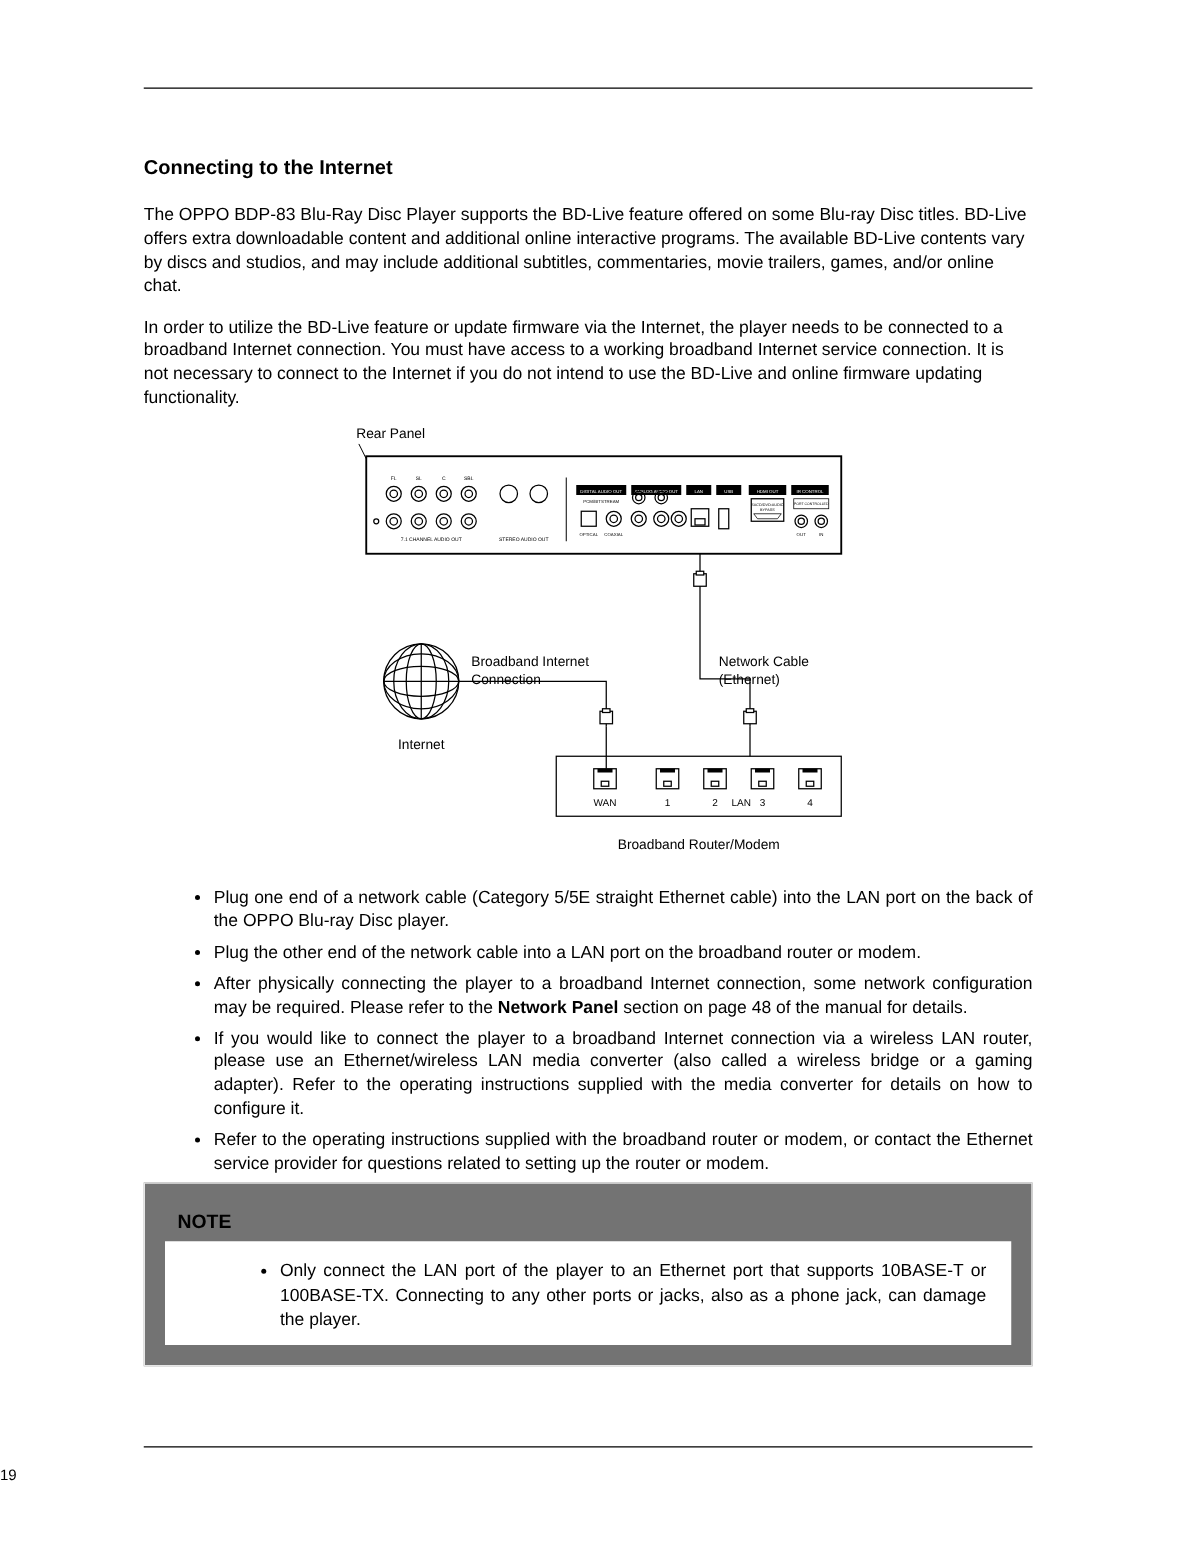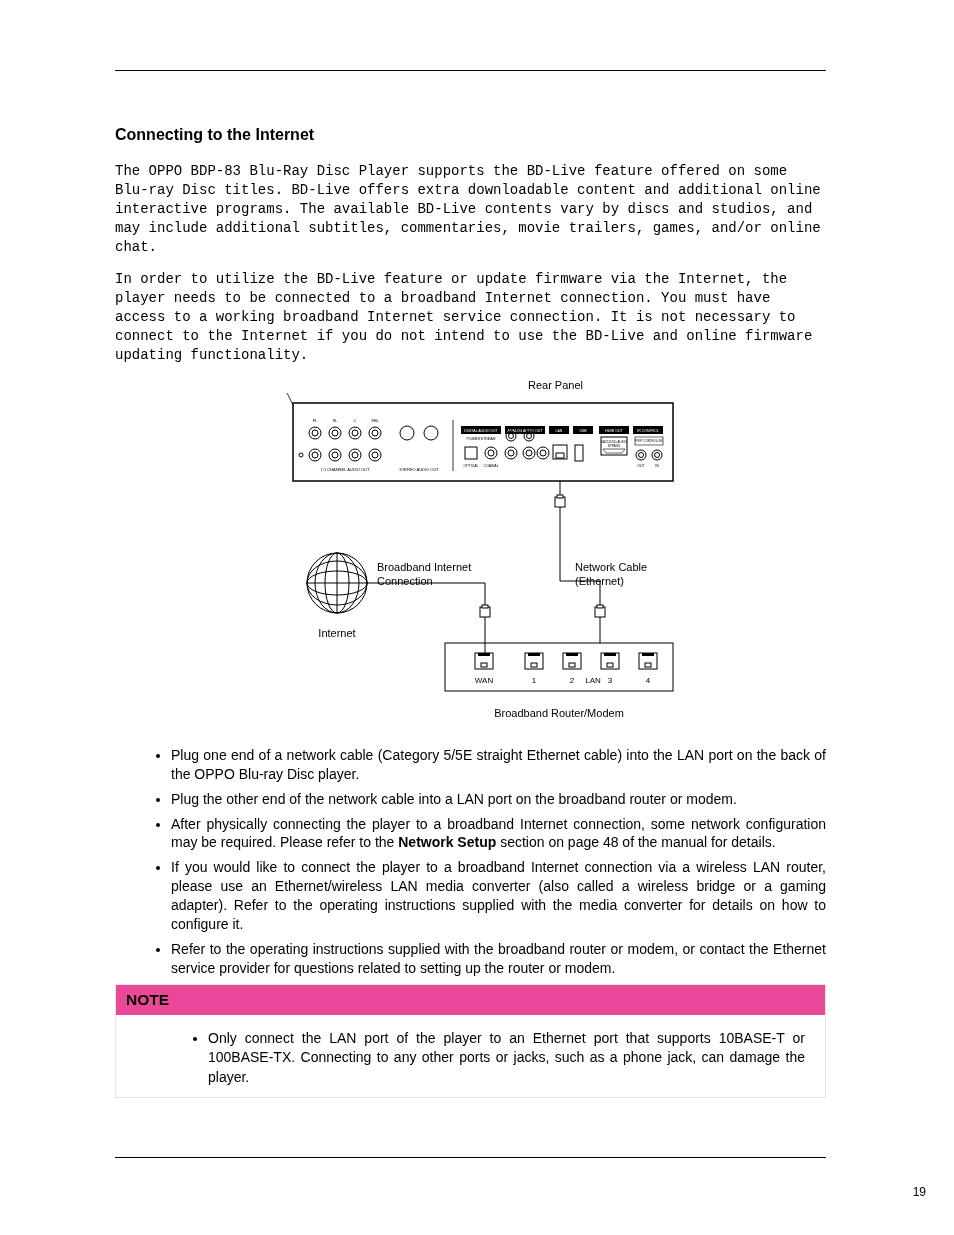--- a/index.html
+++ b/index.html
@@ -22,48 +22,46 @@
     margin: 0 0 55px 0;
   }
   .section-title {
     font-size: 16px;
     font-weight: bold;
     margin: 0 0 18px 0;
   }
   p.body {
     margin: 0 0 14px 0;
     line-height: 1.35;
-    font-family: Liberation Mono, monospace;
   }
   .diagram-wrap {
     margin: 6px 0 10px 0;
   }
   .diagram-caption {
     font-size: 11px;
     margin-left: 170px;
     margin-bottom: 2px;
-    text-align: center;
   }
   ul.steps {
     margin: 6px 0 5px 28px;
     padding: 0 0 0 28px;
   }
   ul.steps li {
     margin: 0 0 6px 0;
     line-height: 1.35;
     text-align: justify;
   }
   .ref-bold {
     font-weight: bold;
   }
   .note-box {
-    background: #ec4899;
+    background: #737373;
     border: 1px solid #e6e6e6;
     margin: 0 0 10px 0;
-    padding: 0;
+    padding: 16px;
   }
   .note-head {
     font-weight: bold;
     font-size: 15.5px;
     padding: 6px 10px 6px 10px;
   }
   .note-body {
     background: #fff;
     padding: 14px 20px 10px 20px;
   }
@@ -78,24 +76,24 @@
   .bottom-rule {
     border: none;
     border-top: 1px solid #000;
     position: absolute;
     left: 115px;
     right: 100px;
     bottom: 70px;
   }
   .page-num {
     position: absolute;
-    bottom: 36px;
+    bottom: 48px;
     left: 0;
     width: 100%;
-    text-align: right;
+    text-align: left;
     font-size: 12px;
   }
   
   svg text { font-family: Arial, Helvetica, sans-serif; }
 </style>
 </head>
 <body>
 
 <div class="page">
 
@@ -258,31 +256,31 @@
       <line x1="485" y1="250" x2="495" y2="260" stroke="#000" stroke-width="0"></line>
 
       <text x="444" y="324" font-size="11" text-anchor="middle"><tspan>Broadband Router/Modem</tspan></text>
     </svg>
   </div>
 
   <ul class="steps">
     <li>Plug one end of a network cable (Category 5/5E straight Ethernet cable) into the LAN port on the back of the OPPO Blu-ray Disc player.</li>
     <li>Plug the other end of the network cable into a LAN port on the broadband router or modem.</li>
     <li>
-      <span>After physically connecting the player to a broadband Internet connection, some network configuration may be required.  Please refer to the </span><span class="ref-bold">Network Setup</span><span> section on page 48 of the manual for details.</span>
+      <span>After physically connecting the player to a broadband Internet connection, some network configuration may be required.  Please refer to the </span><span class="ref-bold">Network Panel</span><span> section on page 48 of the manual for details.</span>
     </li>
     <li>If you would like to connect the player to a broadband Internet connection via a wireless LAN router, please use an Ethernet/wireless LAN media converter (also called a wireless bridge or a gaming adapter).  Refer to the operating instructions supplied with the media converter for details on how to configure it.</li>
     <li>Refer to the operating instructions supplied with the broadband router or modem, or contact the Ethernet service provider for questions related to setting up the router or modem.</li>
   </ul>
 
   <div class="note-box">
     <div class="note-head">NOTE</div>
     <div class="note-body">
       <ul>
-        <li>Only connect the LAN port of the player to an Ethernet port that supports 10BASE-T or 100BASE-TX.  Connecting to any other ports or jacks, such as a phone jack, can damage the player.</li>
+        <li>Only connect the LAN port of the player to an Ethernet port that supports 10BASE-T or 100BASE-TX.  Connecting to any other ports or jacks, also as a phone jack, can damage the player.</li>
       </ul>
     </div>
   </div>
 
   <hr class="bottom-rule">
   <div class="page-num">19</div>
 
 </div>
 
 </body></html>

